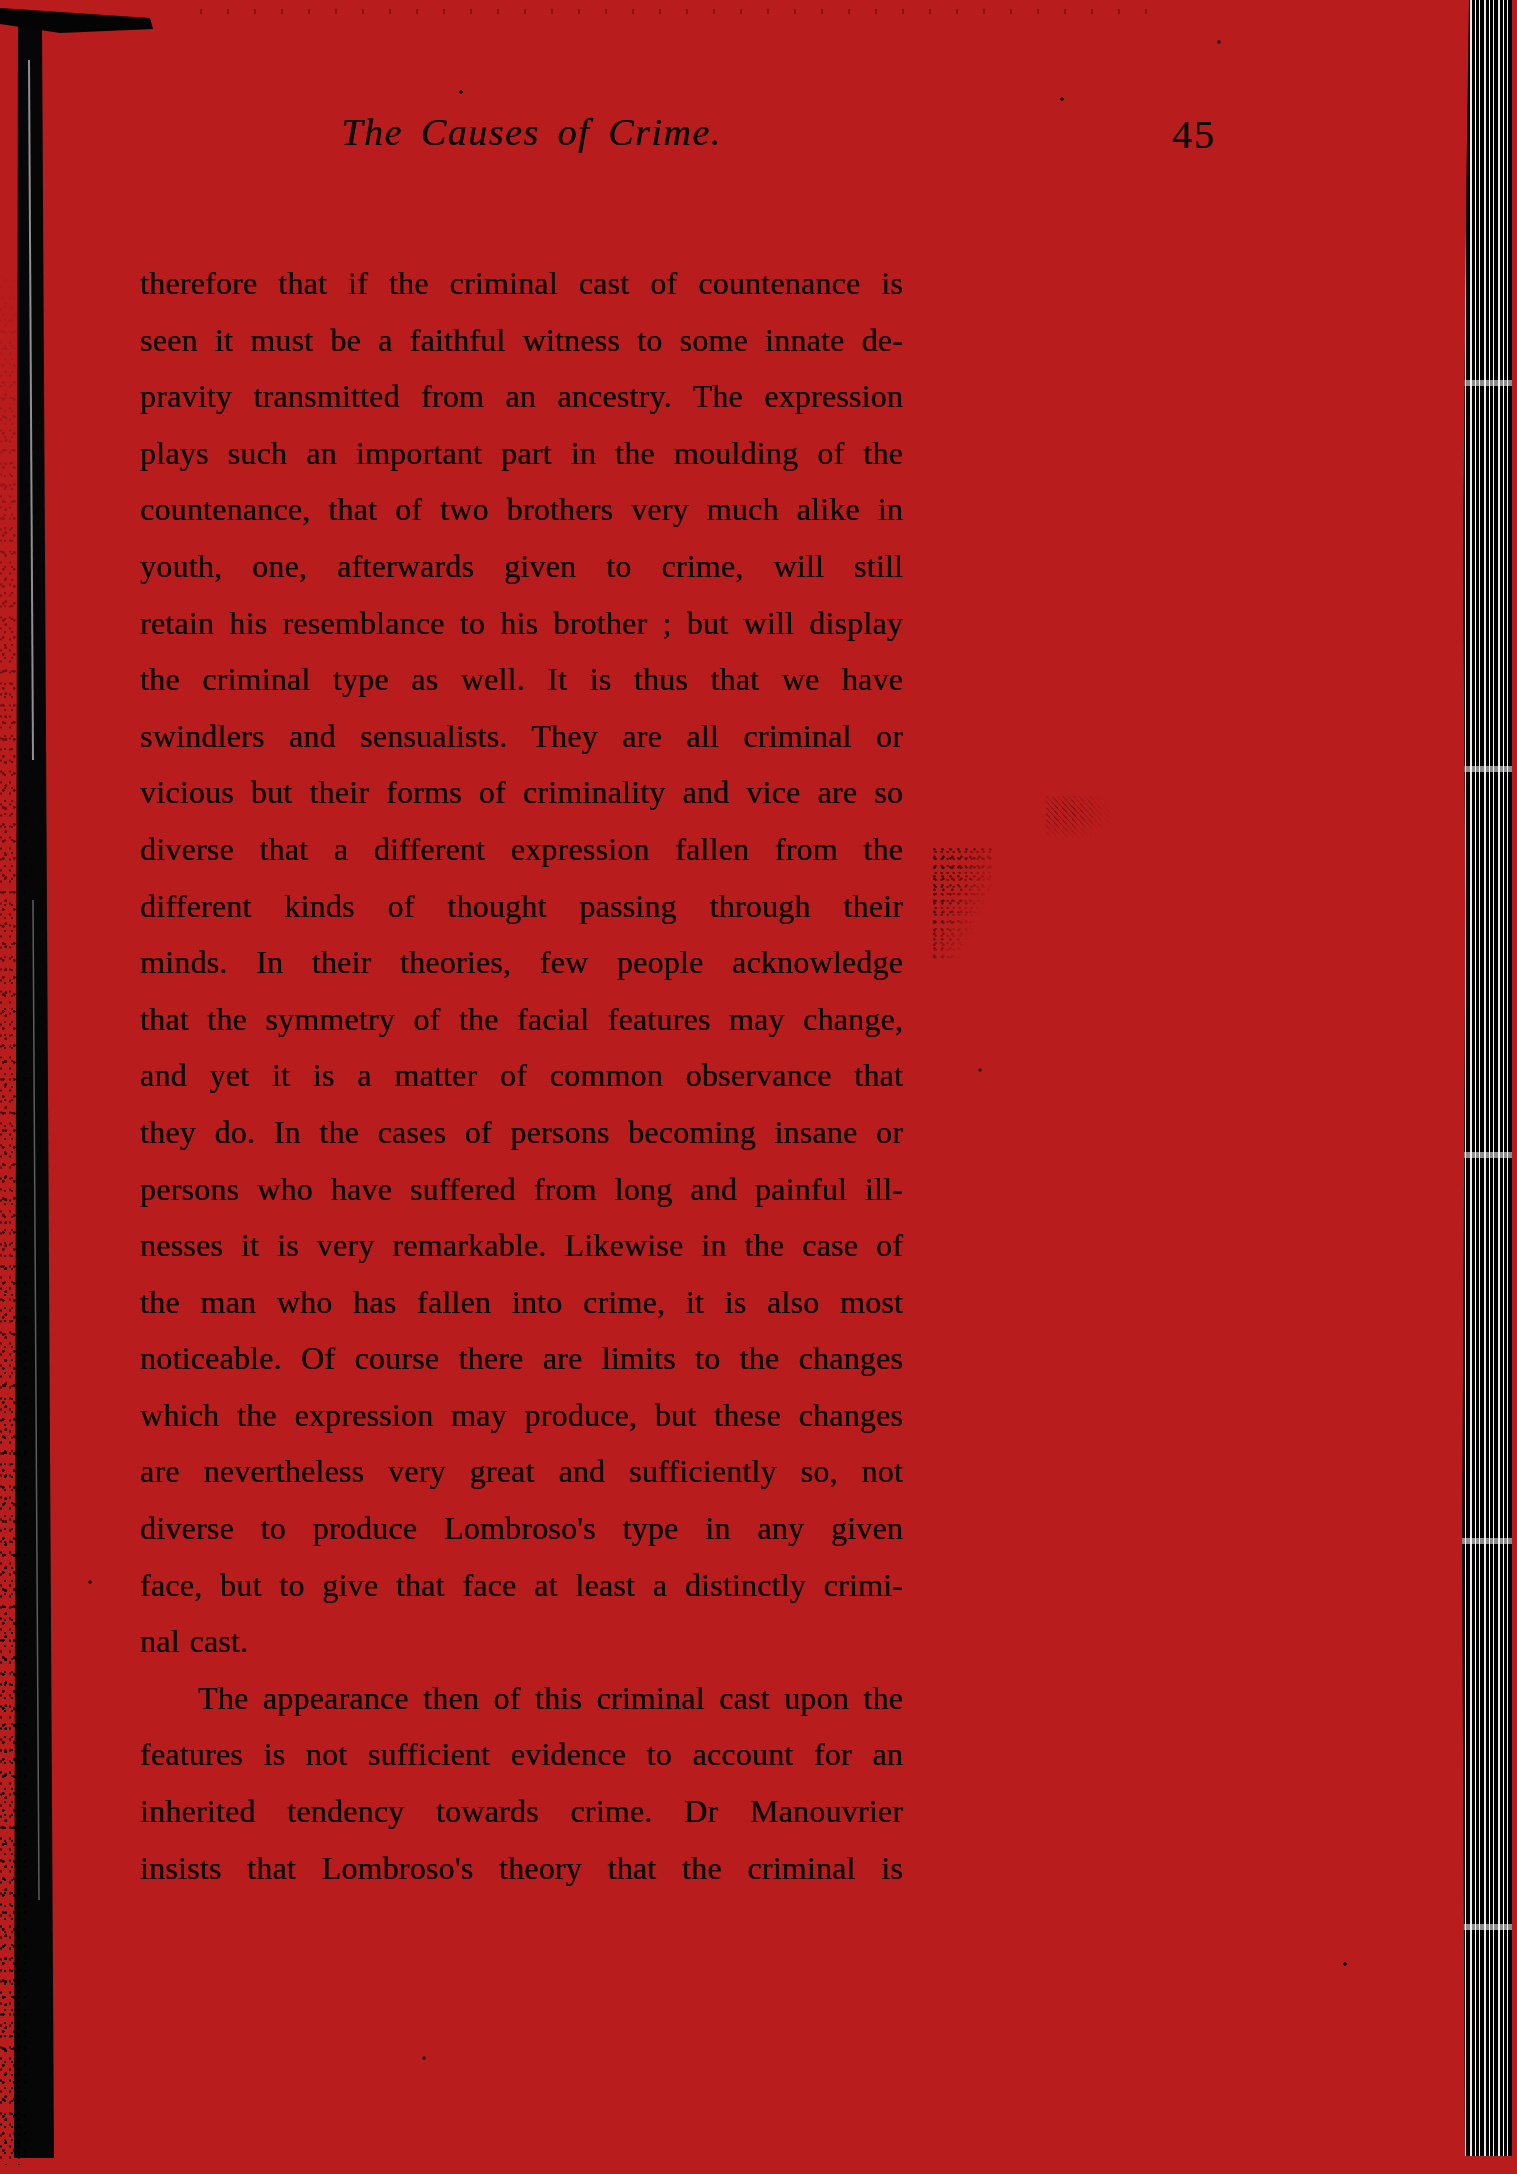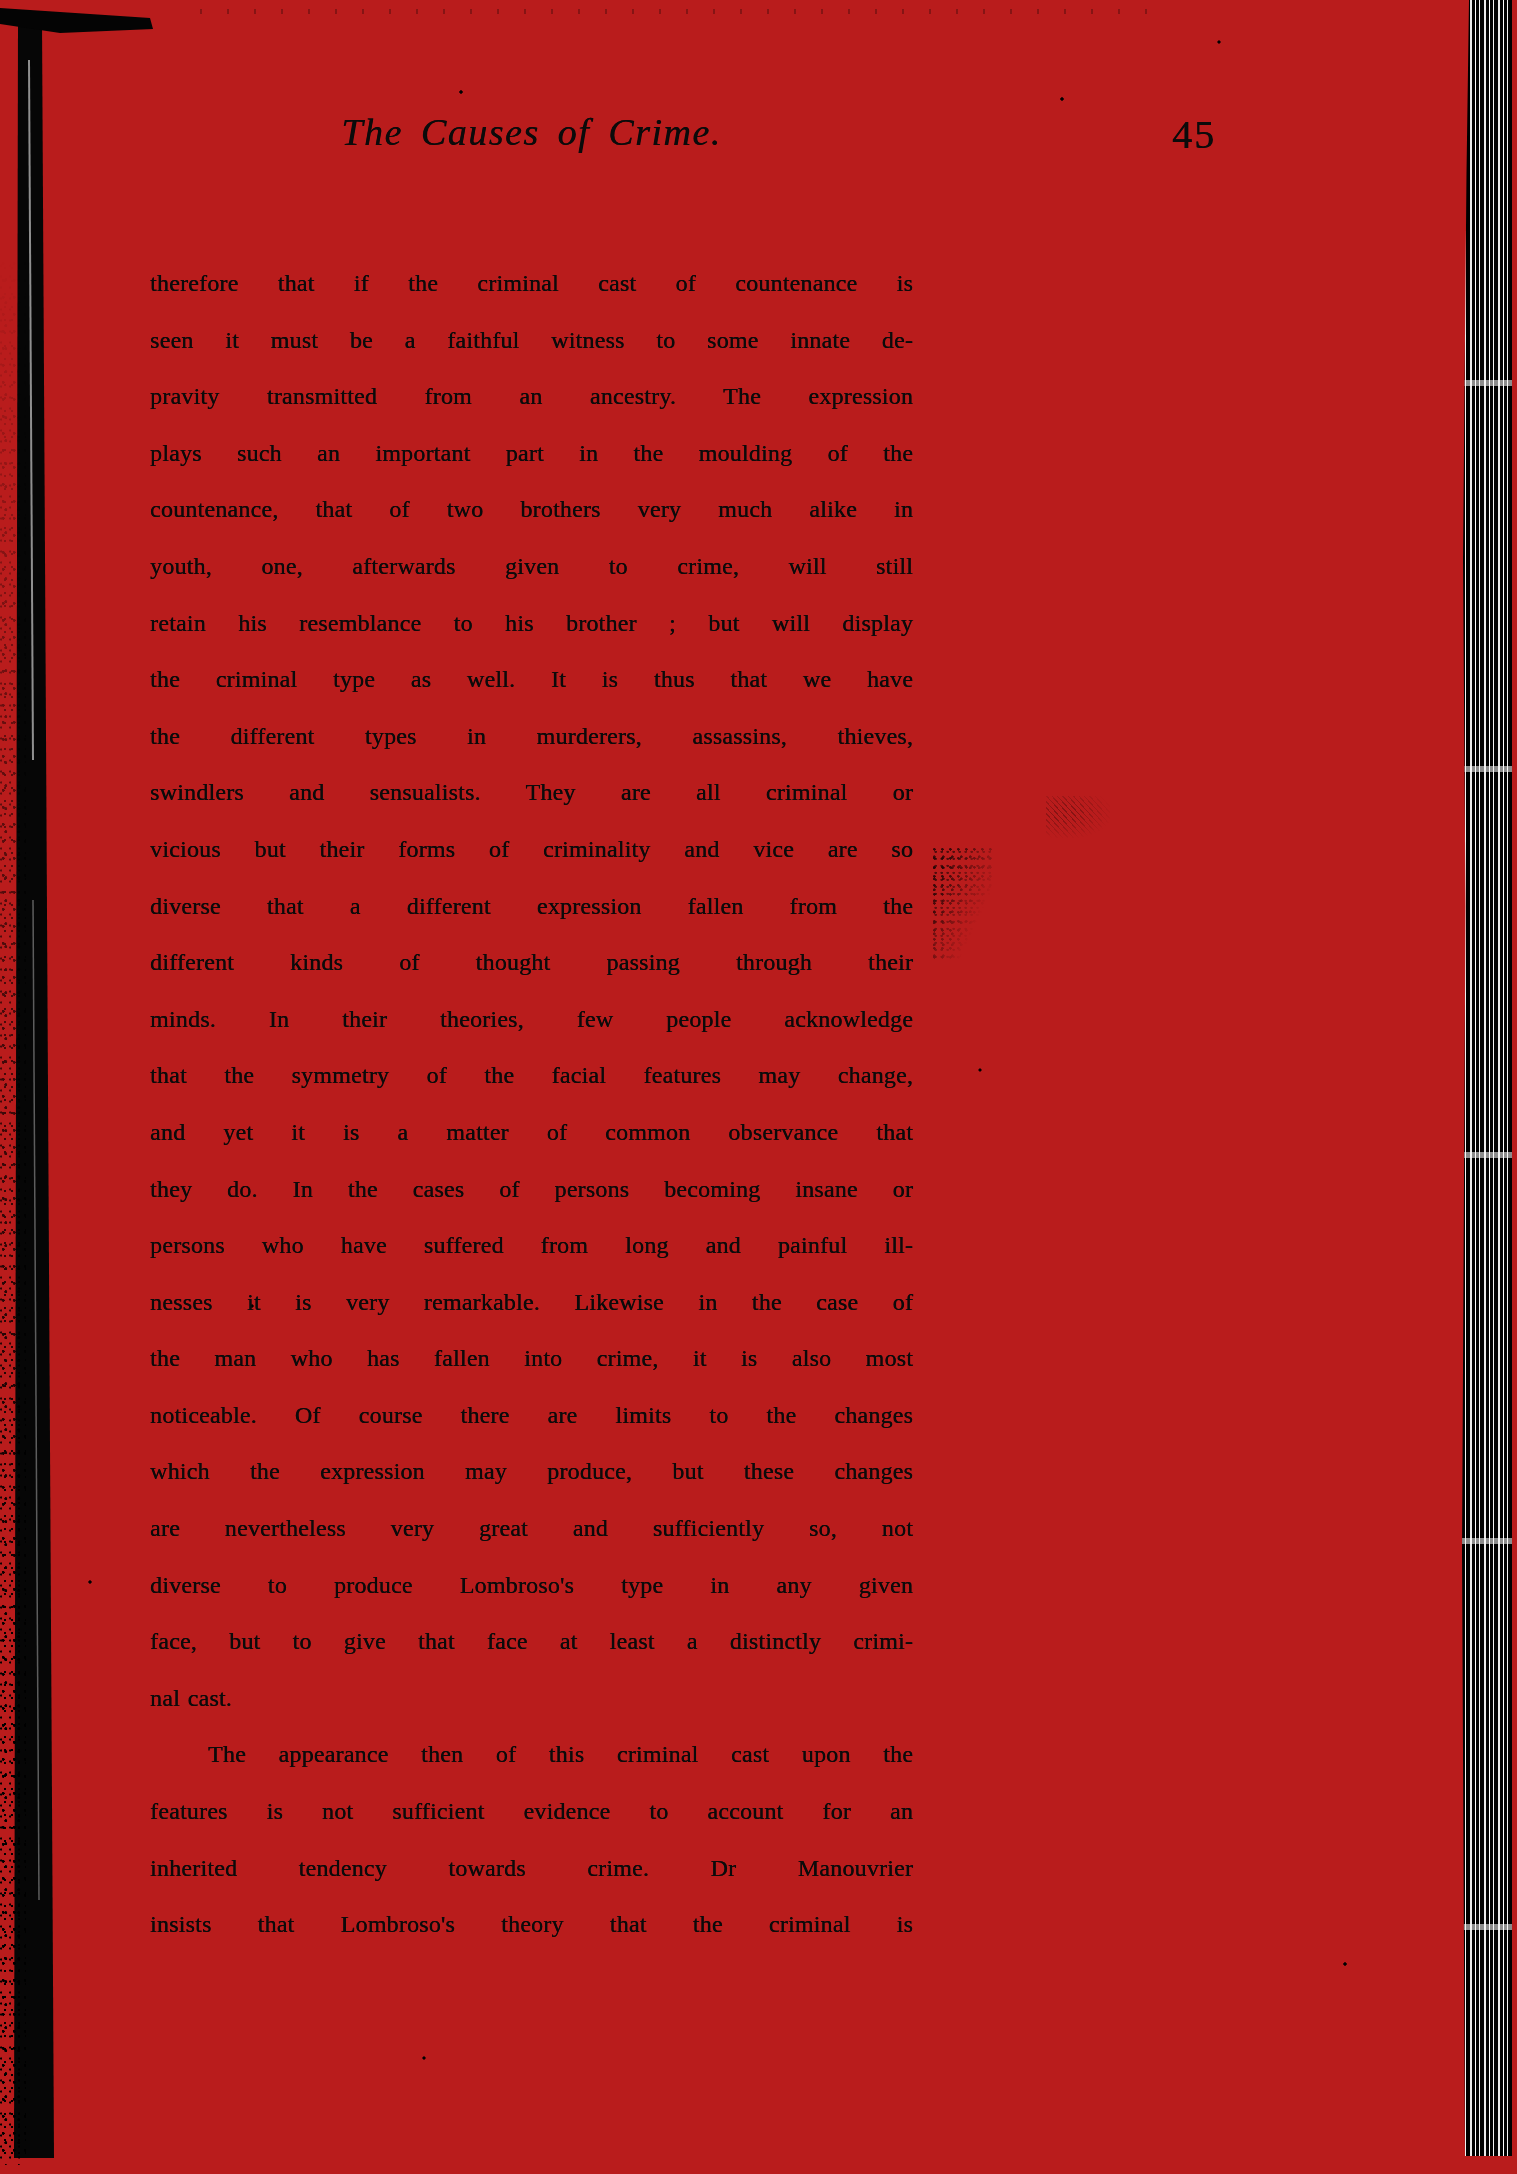--- a/index.html
+++ b/index.html
@@ -77,22 +77,22 @@
     letter-spacing:1.5px;word-spacing:7px;
     text-shadow:0.4px 0 0 currentColor;
   }
   .page-number{
     position:absolute;left:1172px;top:112px;
     font-size:40px;line-height:46px;
     letter-spacing:2px;
     text-shadow:0.4px 0 0 currentColor;
   }
   .body-text{
-    position:absolute;left:150px;top:255px;width:763px;
-    font-size:24px;line-height:56.6px;
+    position:absolute;left:140px;top:255px;width:763px;
+    font-size:32px;line-height:56.6px;
     word-spacing:1.5px;letter-spacing:0.2px;
     text-shadow:0.35px 0 0 currentColor;
   }
   .bodyline{
     text-align:justify;
     text-align-last:justify;
     white-space:normal;
     height:56.6px;overflow:visible;
   }
   .bodyline.para-end{text-align-last:left;}
@@ -123,21 +123,20 @@
 
   <div class="body-text" id="body-lines">
       <div class="bodyline">therefore that if the criminal cast of countenance is</div>
       <div class="bodyline">seen it must be a faithful witness to some innate de-</div>
       <div class="bodyline">pravity transmitted from an ancestry. The expression</div>
       <div class="bodyline">plays such an important part in the moulding of the</div>
       <div class="bodyline">countenance, that of two brothers very much alike in</div>
       <div class="bodyline">youth, one, afterwards given to crime, will still</div>
       <div class="bodyline">retain his resemblance to his brother ; but will display</div>
       <div class="bodyline">the criminal type as well. It is thus that we have</div>
-      <div class="bodyline">the different types in murderers, assassins, thieves,</div>
       <div class="bodyline">swindlers and sensualists. They are all criminal or</div>
       <div class="bodyline">vicious but their forms of criminality and vice are so</div>
       <div class="bodyline">diverse that a different expression fallen from the</div>
       <div class="bodyline">different kinds of thought passing through their</div>
       <div class="bodyline">minds. In their theories, few people acknowledge</div>
       <div class="bodyline">that the symmetry of the facial features may change,</div>
       <div class="bodyline">and yet it is a matter of common observance that</div>
       <div class="bodyline">they do. In the cases of persons becoming insane or</div>
       <div class="bodyline">persons who have suffered from long and painful ill-</div>
       <div class="bodyline">nesses it is very remarkable. Likewise in the case of</div>

